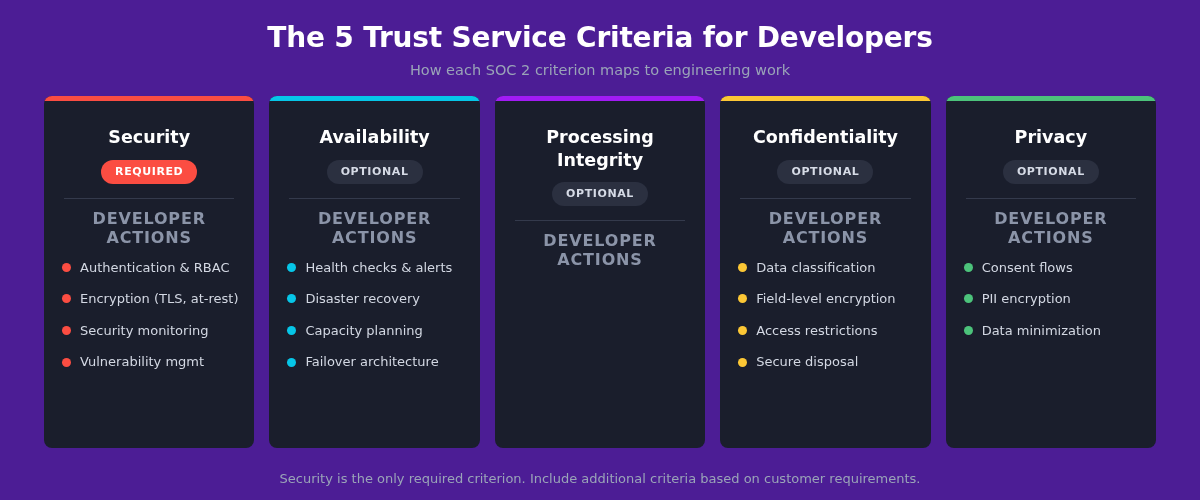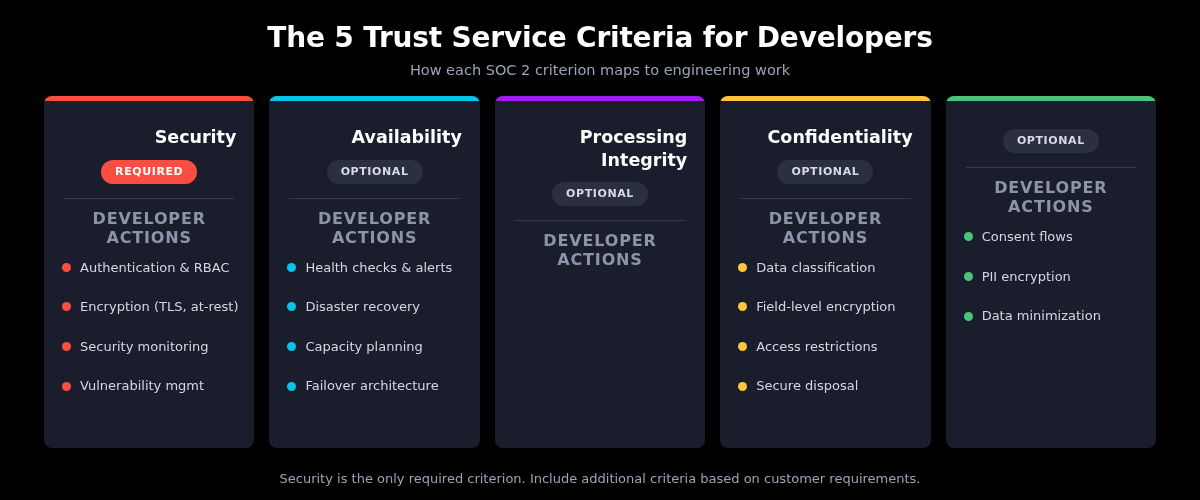--- a/index.html
+++ b/index.html
@@ -5,21 +5,21 @@
   * { margin:0; padding:0; box-sizing:border-box; }
   html, body {
     width:1200px; height:500px;
     background:#0e1119;
     font-family:"DejaVu Sans", sans-serif;
     overflow:hidden;
   }
   .page {
     position:relative;
     width:1200px; height:500px;
-    background:#000000;
+    background:#4c1d95;
     display:flex; flex-direction:column;
   }
 
   
   .header { padding-top:22px; text-align:center; }
   .title {
     font-size:28px;
     font-weight:bold;
     color:#ffffff;
     letter-spacing:-0.2px;
@@ -54,21 +54,21 @@
   }
   .card-accent {
     position:absolute;
     top:0; left:0; right:0;
     height:5px;
     border-radius:8px 8px 0 0;
   }
 
   .card-title {
     margin-top:8px;
-    text-align:right;
+    text-align:center;
     font-size:17.5px;
     font-weight:bold;
     color:#ffffff;
     line-height:1.28;
     white-space:pre-line;
   }
 
   .badge-row { display:flex; justify-content:center; margin-top:11px; }
   .badge {
     display:inline-block;
@@ -95,21 +95,21 @@
     font-weight:bold;
     letter-spacing:0.85px;
     color:#8b94a8;
   }
 
   .actions {
     margin-top:13px;
     list-style:none;
     display:flex;
     flex-direction:column;
-    gap:24px;
+    gap:16px;
   }
   .action {
     display:flex;
     align-items:center;
     gap:9px;
   }
   .dot {
     flex:0 0 auto;
     width:9px; height:9px;
     border-radius:50%;
@@ -227,20 +227,21 @@
             <span class="action-text">Access restrictions</span>
           </li>
           <li class="action">
             <span class="dot" style="background: rgb(252, 199, 53);"></span>
             <span class="action-text">Secure disposal</span>
           </li>
         </ul>
       </div>
       <div class="card">
         <div class="card-accent" style="background: rgb(76, 195, 123);"></div>
+        <div class="card-title">Privacy</div>
         <div class="badge-row">
           <span class="badge optional">OPTIONAL</span>
         </div>
         <div class="divider"></div>
         <div class="section-label">DEVELOPER ACTIONS</div>
         <ul class="actions">
           <li class="action">
             <span class="dot" style="background: rgb(76, 195, 123);"></span>
             <span class="action-text">Consent flows</span>
           </li>

